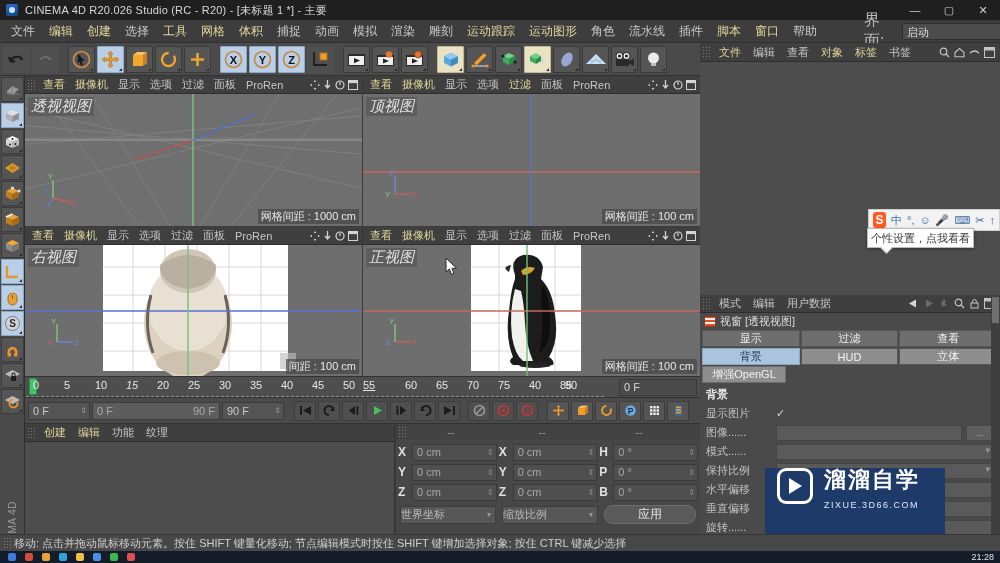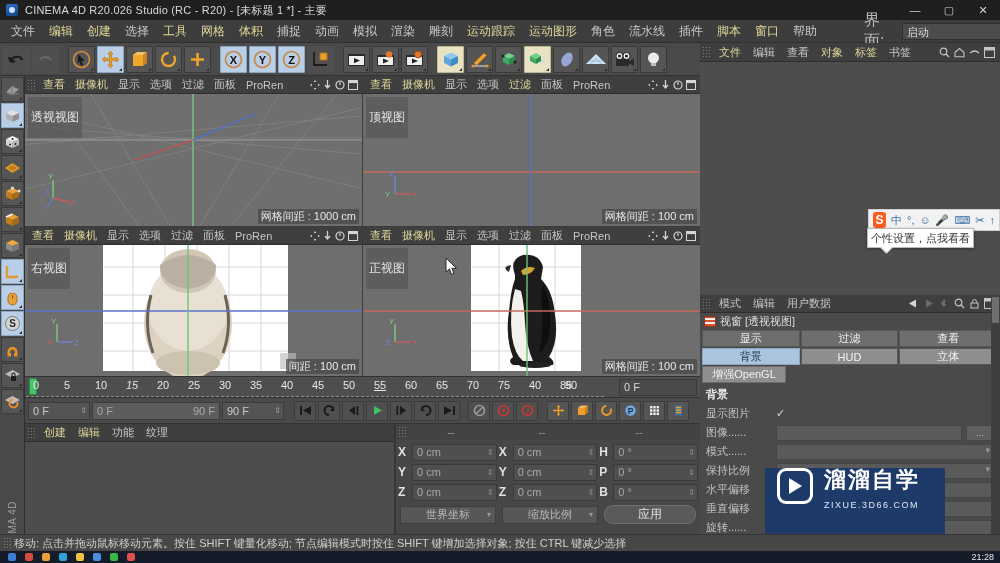--- a/index.html
+++ b/index.html
@@ -105,22 +105,22 @@
   .grip {
     width:8px;height:12px;margin-right:3px;
     background-image: radial-gradient(#8a8a8a 40%, transparent 41%);
     background-size:3px 3px; opacity:.8;
   }
   .vp-head .mi { padding:0 5px; color:#c6c6c6; white-space:nowrap;}
   .vp-head .mi.hl { color:#ddd49a; }
   .vp-icons { margin-left:auto; display:flex; gap:3px; padding-right:4px; align-items:center;}
   .vp-body { position:absolute; left:0; right:0; top:18px; bottom:0; overflow:hidden; }
   .vp-label {
-    position:absolute; left:3px; top:3px; font-size:12px; color:#e2e2e2;
-    background:rgba(80,80,80,.55); padding:12px 3px; z-index:4;
+    position:absolute; left:3px; top:3px; font-size:15px; color:#e2e2e2;
+    background:rgba(80,80,80,.55); padding:0 3px; z-index:4;font-style:italic;
   }
   .vp-grid-info {
     position:absolute; right:3px; bottom:2px; font-size:11px; color:#e8e8e8;
     background:rgba(70,70,70,.7); padding:0 3px; z-index:4;
   }
   .axis-mini { position:absolute; z-index:5; }
 
   
   .persp-bg { position:absolute; inset:0; background:#6f6f6f; }
 
@@ -194,21 +194,21 @@
   .clabel { width:12px; text-align:left; color:#e0e0e0; font-size:12px; font-weight:bold;}
   .cfield {
     flex:1; height:17px; background:#4f4f4f; border:1px solid #3a3a3a;
     color:#a8a8a8; font-size:11px; display:flex; align-items:center; padding:0 4px;
     position:relative;
   }
   .cfield .arrow{ position:absolute; right:2px; color:#8f8f8f; font-size:8px;}
   .coord-foot { display:flex; align-items:center; gap:6px; padding:3px 4px; }
   .combo {
     height:18px; background:#575757; border:1px solid #3d3d3d; color:#b9b9b9;
-    font-size:11px; display:flex; align-items:center; justify-content:center;
+    font-size:11px; display:flex; align-items:center; 
     position:relative; flex:1;
   }
   .combo .cv { position:absolute; right:4px; color:#9a9a9a; font-size:8px;}
   .applybtn {
     width:92px; height:19px; background:#5a5a5a; border:1px solid #6d6d6d;
     border-radius:9px; color:#e3e3e3; font-size:12px;
     display:flex;align-items:center;justify-content:center;
   }
 
   
@@ -861,21 +861,21 @@
         <div class="tl-tick" style="left: 39px;">5</div>
         <div class="tl-tick" style="left: 70px;">10</div>
         <div class="tl-tick" style="left: 101px; font-style: italic;">15</div>
         <div class="tl-tick" style="left: 132px;">20</div>
         <div class="tl-tick" style="left: 163px;">25</div>
         <div class="tl-tick" style="left: 194px;">30</div>
         <div class="tl-tick" style="left: 225px;">35</div>
         <div class="tl-tick" style="left: 256px;">40</div>
         <div class="tl-tick" style="left: 287px;">45</div>
         <div class="tl-tick" style="left: 318px;">50</div>
-        <div class="tl-tick" style="left: 349px; text-decoration: underline;">55</div>
+        <div class="tl-tick" style="left: 338px; text-decoration: underline;">55</div>
         <div class="tl-tick" style="left: 380px;">60</div>
         <div class="tl-tick" style="left: 411px;">65</div>
         <div class="tl-tick" style="left: 442px;">70</div>
         <div class="tl-tick" style="left: 473px;">75</div>
         <div class="tl-tick" style="left: 504px;">40</div>
         <div class="tl-tick" style="left: 535px;">85</div>
         <div class="tl-tick" style="left: 540px;">90</div>
       </div>
     <div class="tl-field">0 F</div>
   </div>

